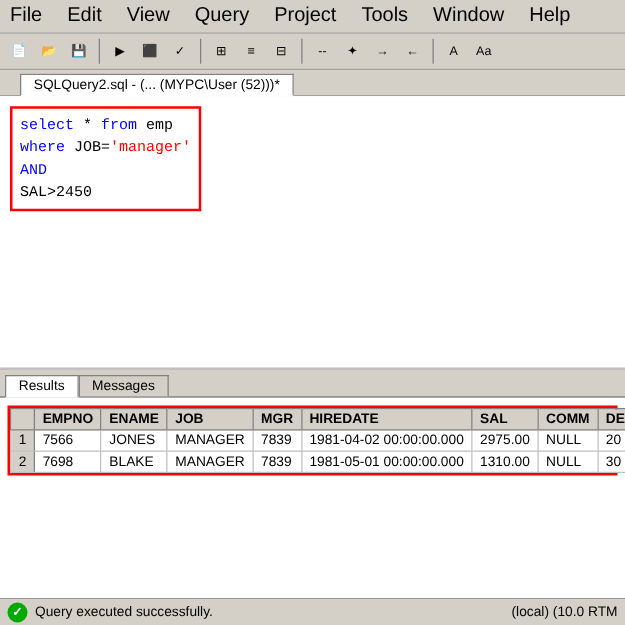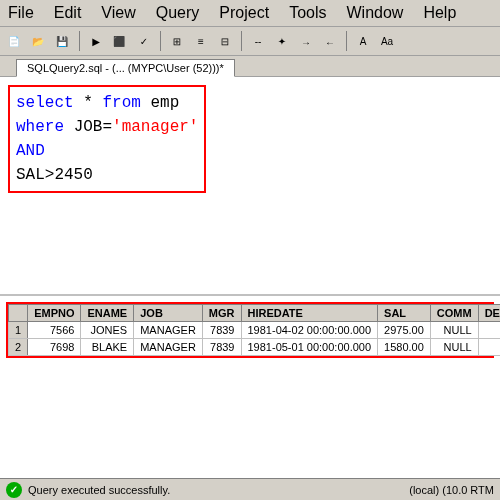--- a/index.html
+++ b/index.html
@@ -92,21 +92,21 @@
       min-height: 180px;
       position: relative;
       overflow: auto;
       border-bottom: 2px solid #c0c0c0;
     }
     .sql-highlight-box {
       border: 2px solid #ff0000;
       padding: 4px 6px;
       display: inline-block;
       font-family: 'Courier New', monospace;
-      font-size: 16px;
+      font-size: 12px;
       line-height: 1.5;
     }
     .sql-keyword { color: #0000ff; }
     .sql-string { color: #ff0000; }
     .sql-plain { color: #000000; }
 
     
     .results-area {
       background: #d4d0c8;
       flex: 1;
@@ -157,21 +157,20 @@
       padding: 2px 6px;
       font-weight: bold;
       text-align: left;
       white-space: nowrap;
     }
     .data-table td {
       border: 1px solid #c0c0c0;
       padding: 2px 6px;
       white-space: nowrap;
       background: #ffffff;
-      text-align: right;
     }
     .data-table tr.row-num td:first-child {
       background: #d4d0c8;
       text-align: right;
       color: #000;
       font-weight: normal;
       border-right: 1px solid #808080;
     }
 
     
@@ -258,20 +257,28 @@
       <span class="sql-keyword">from</span>
       <span class="sql-plain"> emp</span><br>
       <span class="sql-keyword">where</span>
       <span class="sql-plain"> JOB=</span><span class="sql-string">'manager'</span><br>
       <span class="sql-keyword">AND</span><br>
       <span class="sql-plain">SAL&gt;2450</span>
     </div>
   </div>
 
   <div class="results-area">
+    <div class="results-tabs">
+      <div class="results-tab active">
+        <span>Results</span>
+      </div>
+      <div class="results-tab">
+        <span>Messages</span>
+      </div>
+    </div>
 
     <div class="results-content">
       <div class="data-table-wrapper">
         <table class="data-table">
           <thead>
             <tr>
               <th></th>
               <th>EMPNO</th>
               <th>ENAME</th>
               <th>JOB</th>
@@ -294,21 +301,21 @@
               <td>NULL</td>
               <td>20</td>
             </tr>
             <tr class="row-num">
               <td>2</td>
               <td>7698</td>
               <td>BLAKE</td>
               <td>MANAGER</td>
               <td>7839</td>
               <td>1981-05-01 00:00:00.000</td>
-              <td>1580.00</td>
+              <td>1310.00</td>
               <td>NULL</td>
               <td>30</td>
             </tr>
           </tbody>
         </table>
       </div>
     </div>
   </div>
 
 </div>

